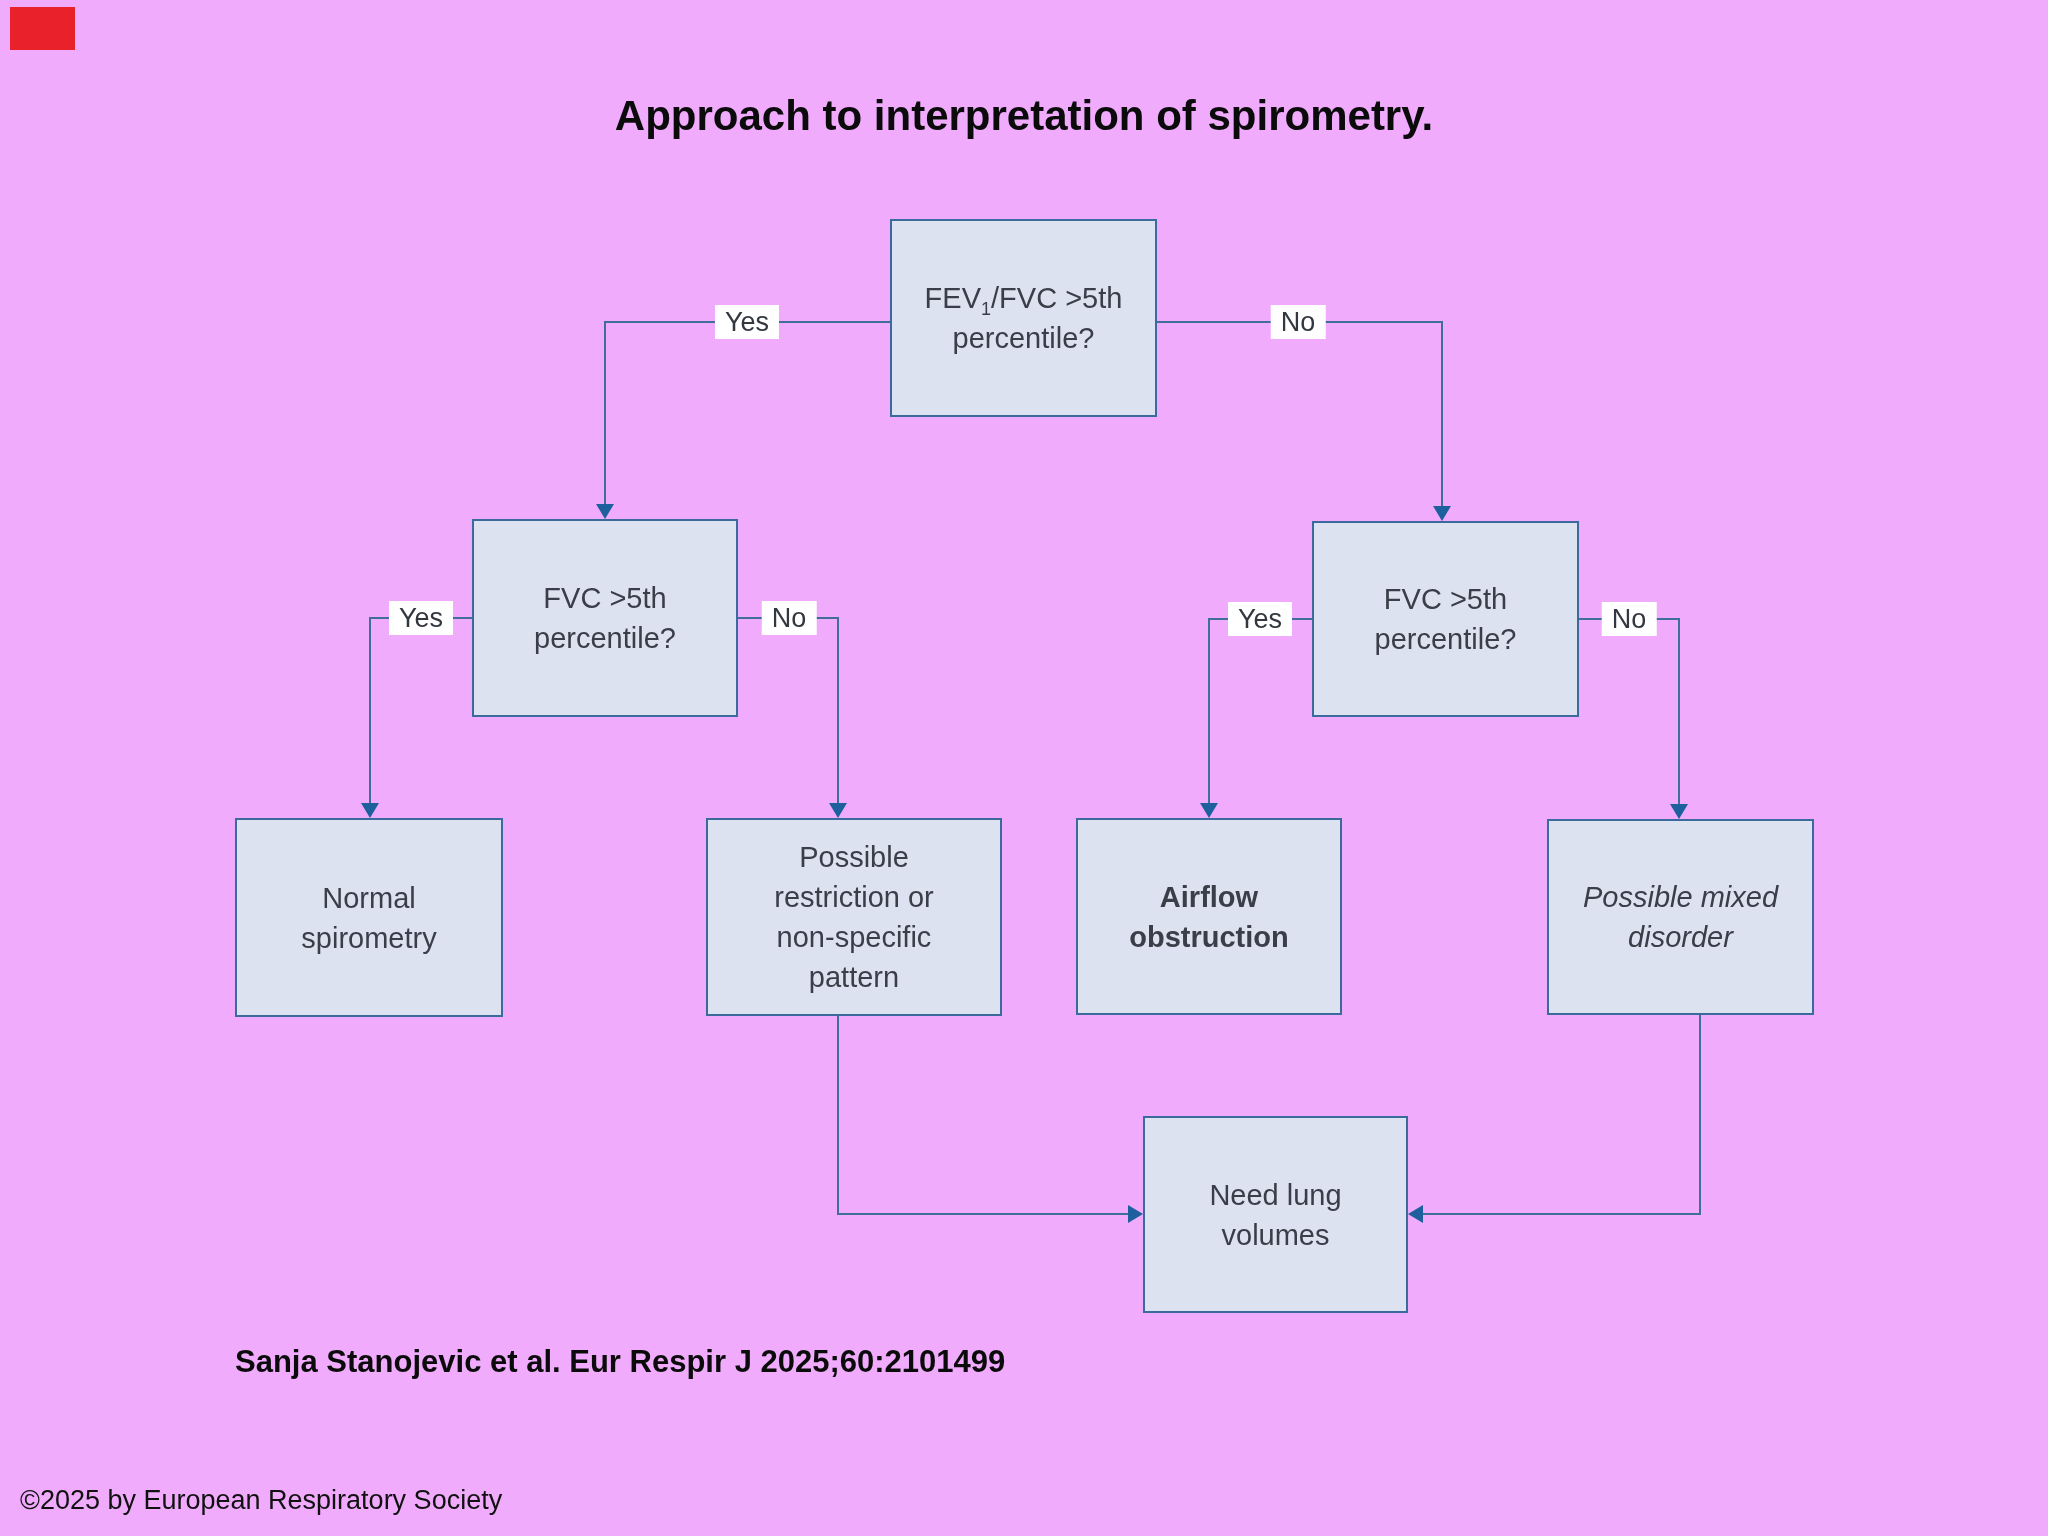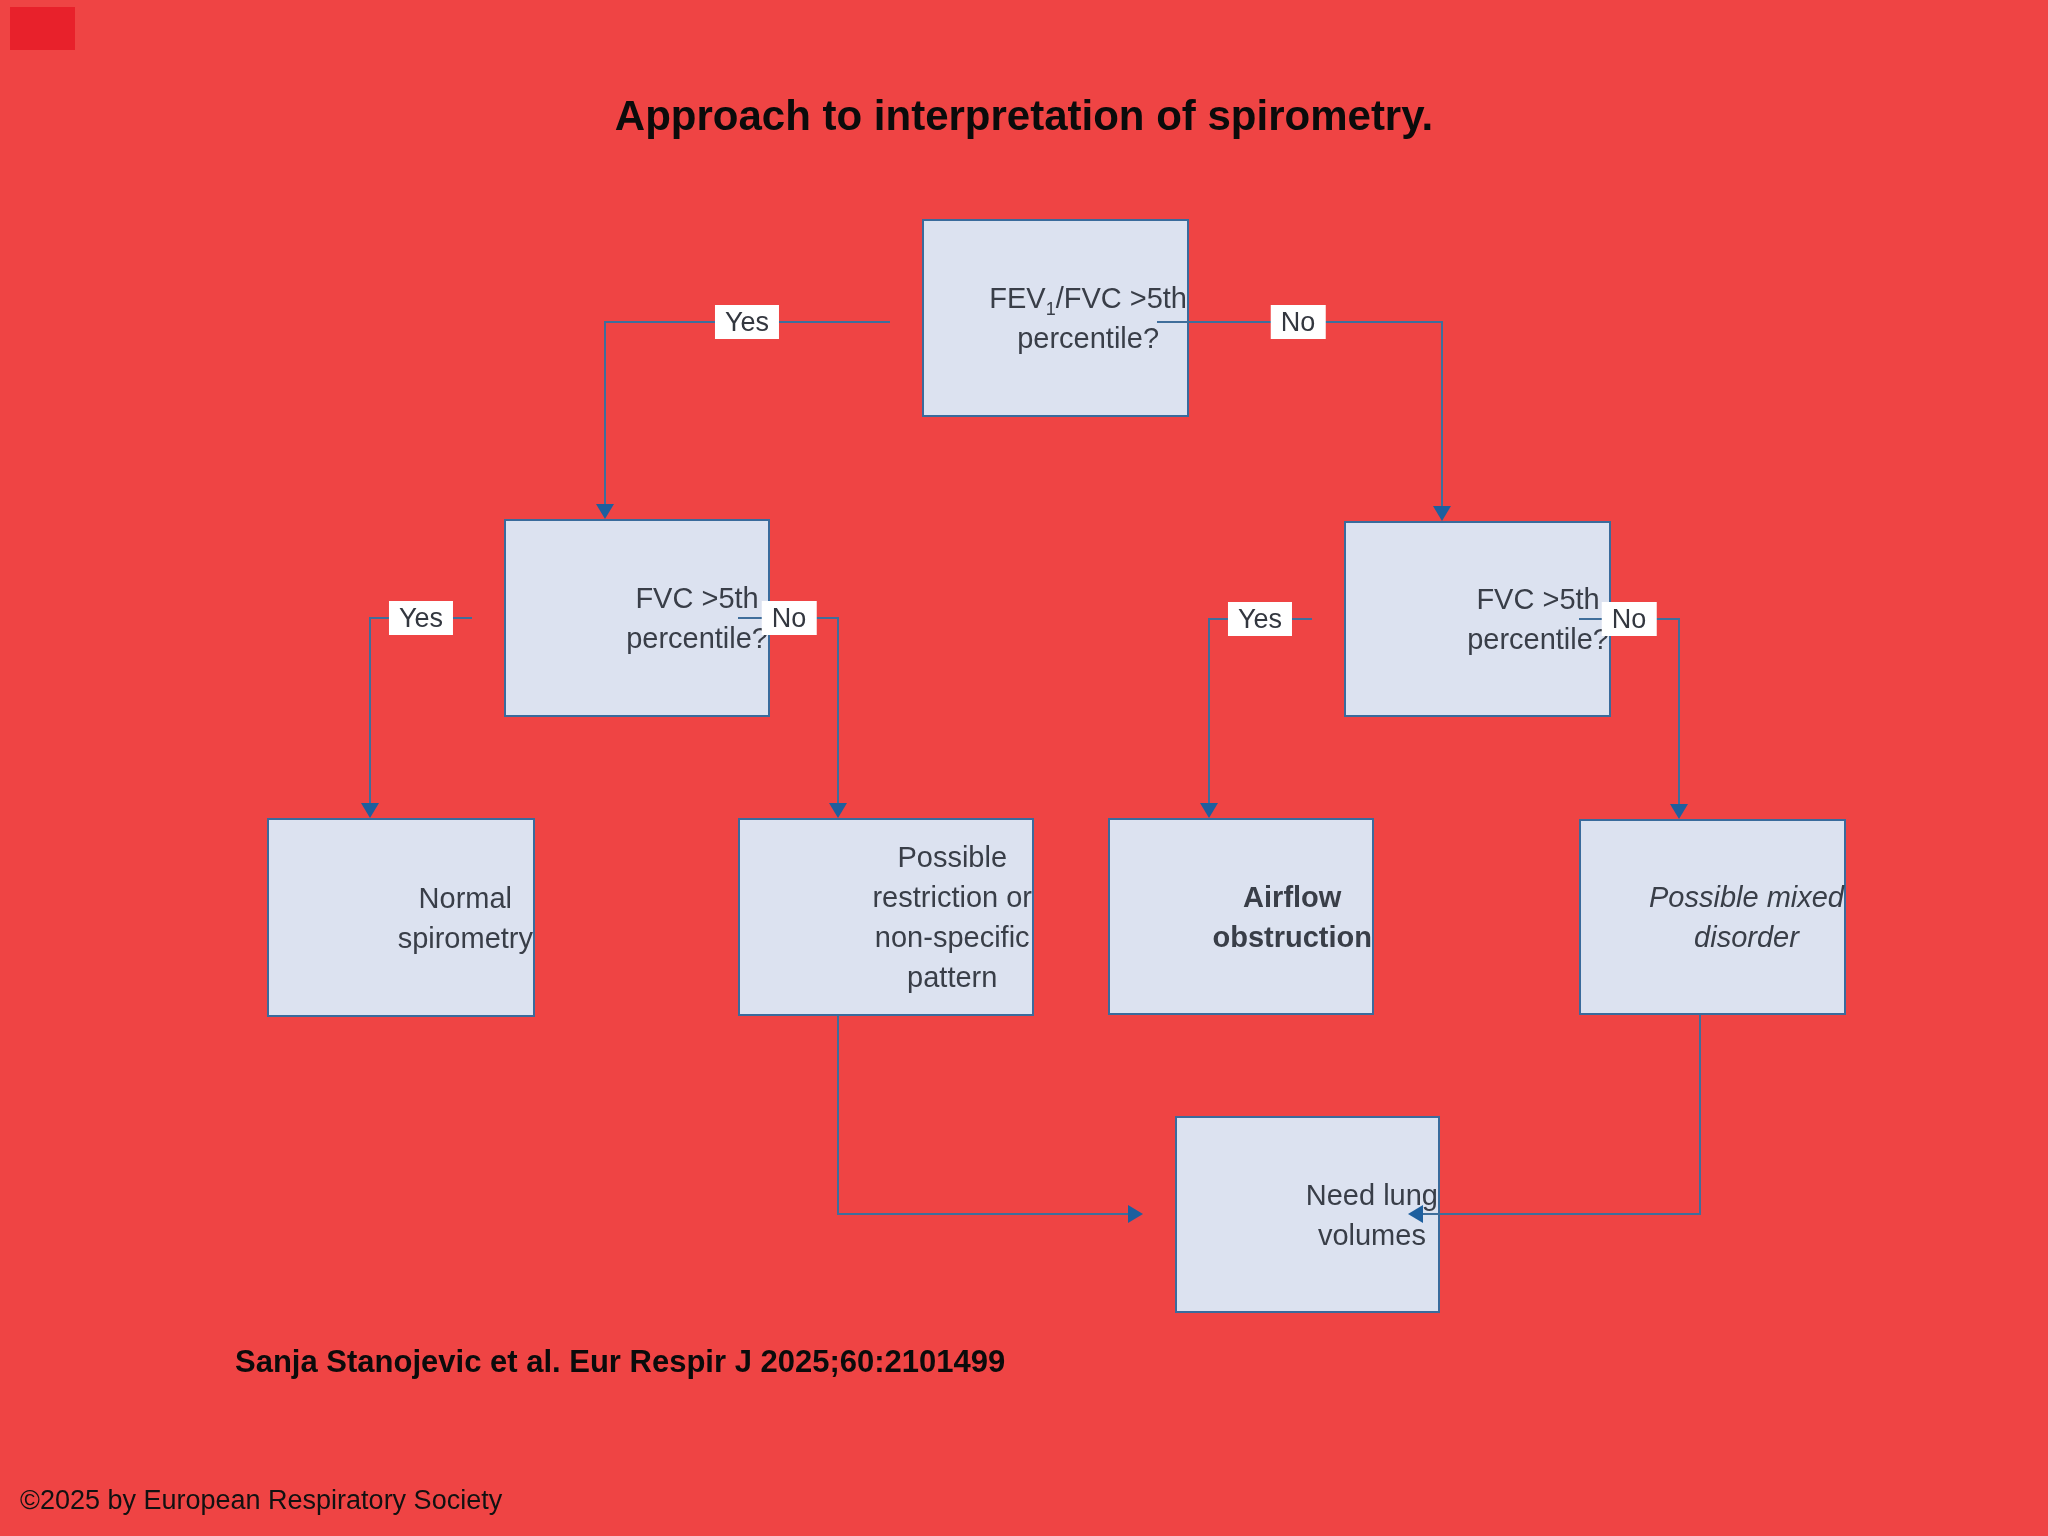--- a/index.html
+++ b/index.html
@@ -1,28 +1,28 @@
 <!DOCTYPE html>
 <html><head>
 <meta charset="utf-8">
 <style>
   html,body{margin:0;padding:0;background:#ffffff;}
   #canvas{
-    position:relative;width:2048px;height:1536px;background:#ef4444;overflow:hidden;
+    position:relative;width:2048px;height:1536px;background:#f0abfc;overflow:hidden;
     font-family:"Liberation Sans","DejaVu Sans",sans-serif;
   }
   .red-marker{position:absolute;left:10px;top:7px;width:65px;height:43px;background:#e8212b;}
   .page-title{
     position:absolute;left:0;right:0;top:92px;text-align:center;
     font-size:42px;font-weight:bold;color:#0b0b0b;letter-spacing:0px;
   }
   .box{
-    position:absolute;display:flex;align-items:center;justify-content:flex-end;
+    position:absolute;display:flex;align-items:center;justify-content:center;
     background:#dce2f0;border:2px solid #3a6b9c;box-sizing:border-box;
-    color:#393e48;font-size:29px;line-height:40px;text-align:center;margin-left:32px;
+    color:#393e48;font-size:29px;line-height:40px;text-align:center;
   }
   .pre{white-space:pre-line;}
   sub{font-size:0.62em;line-height:0;}
   .b-topq{left:890px;top:219px;width:267px;height:198px;}
   .b-leftq{left:472px;top:519px;width:266px;height:198px;}
   .b-rightq{left:1312px;top:521px;width:267px;height:196px;}
   .b-normal{left:235px;top:818px;width:268px;height:199px;}
   .b-restr{left:706px;top:818px;width:296px;height:198px;}
   .b-airflow{left:1076px;top:818px;width:266px;height:197px;font-weight:bold;}
   .b-mixed{left:1547px;top:819px;width:267px;height:196px;font-style:italic;}

